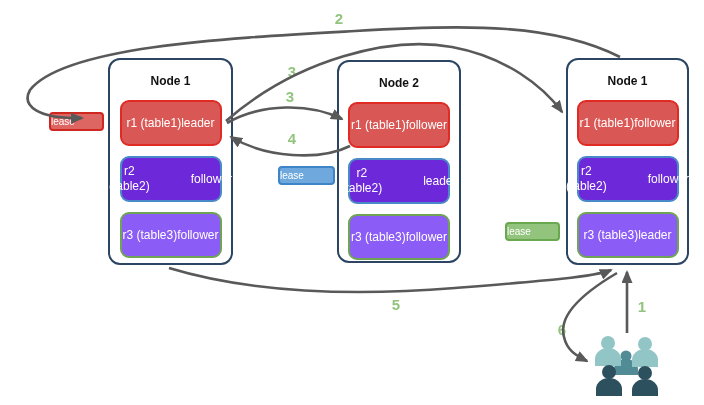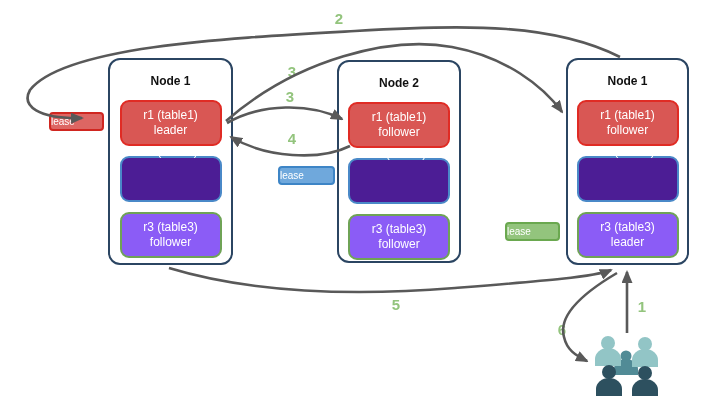--- a/index.html
+++ b/index.html
@@ -9,25 +9,25 @@
   }
   .node{
     position:absolute;background:#ffffff;border:2px solid #2b4562;border-radius:12px;
     box-sizing:border-box;padding-top:12px;
   }
   .node-title{
     text-align:center;font-size:12px;font-weight:bold;color:#111111;height:18px;line-height:18px;
   }
   .replica{
     width:102px;height:46px;margin:10px auto 0 auto;border-radius:9px;border:2px solid;
-    box-sizing:border-box;display:flex;flex-direction:column;align-items:center;justify-content:center;
+    box-sizing:border-box;display:flex;flex-direction:row;align-items:center;justify-content:center;
     color:#ffffff;font-size:12px;line-height:15px;text-align:center;
   }
   .replica.red{background:#d95754;border-color:#e02b24;}
-  .replica.blue{background:#4c1d95;border-color:#4a89c8;gap:41px;}
+  .replica.blue{background:#6d28d9;border-color:#4a89c8;gap:41px;}
   .replica.green{background:#8b5cf6;border-color:#6fa356;}
   .lease{
     position:absolute;border-radius:4px;border:2px solid;box-sizing:border-box;
     color:#ffffff;font-size:10px;text-align:left;line-height:15px;
   }
   .lease.red{background:#dd6663;border-color:#d02620;}
   .lease.blue{background:#6fa8dc;border-color:#3d85c6;}
   .lease.green{background:#93c47d;border-color:#6aa84f;}
   .step-label{
     position:absolute;transform:translate(-50%,-50%);

